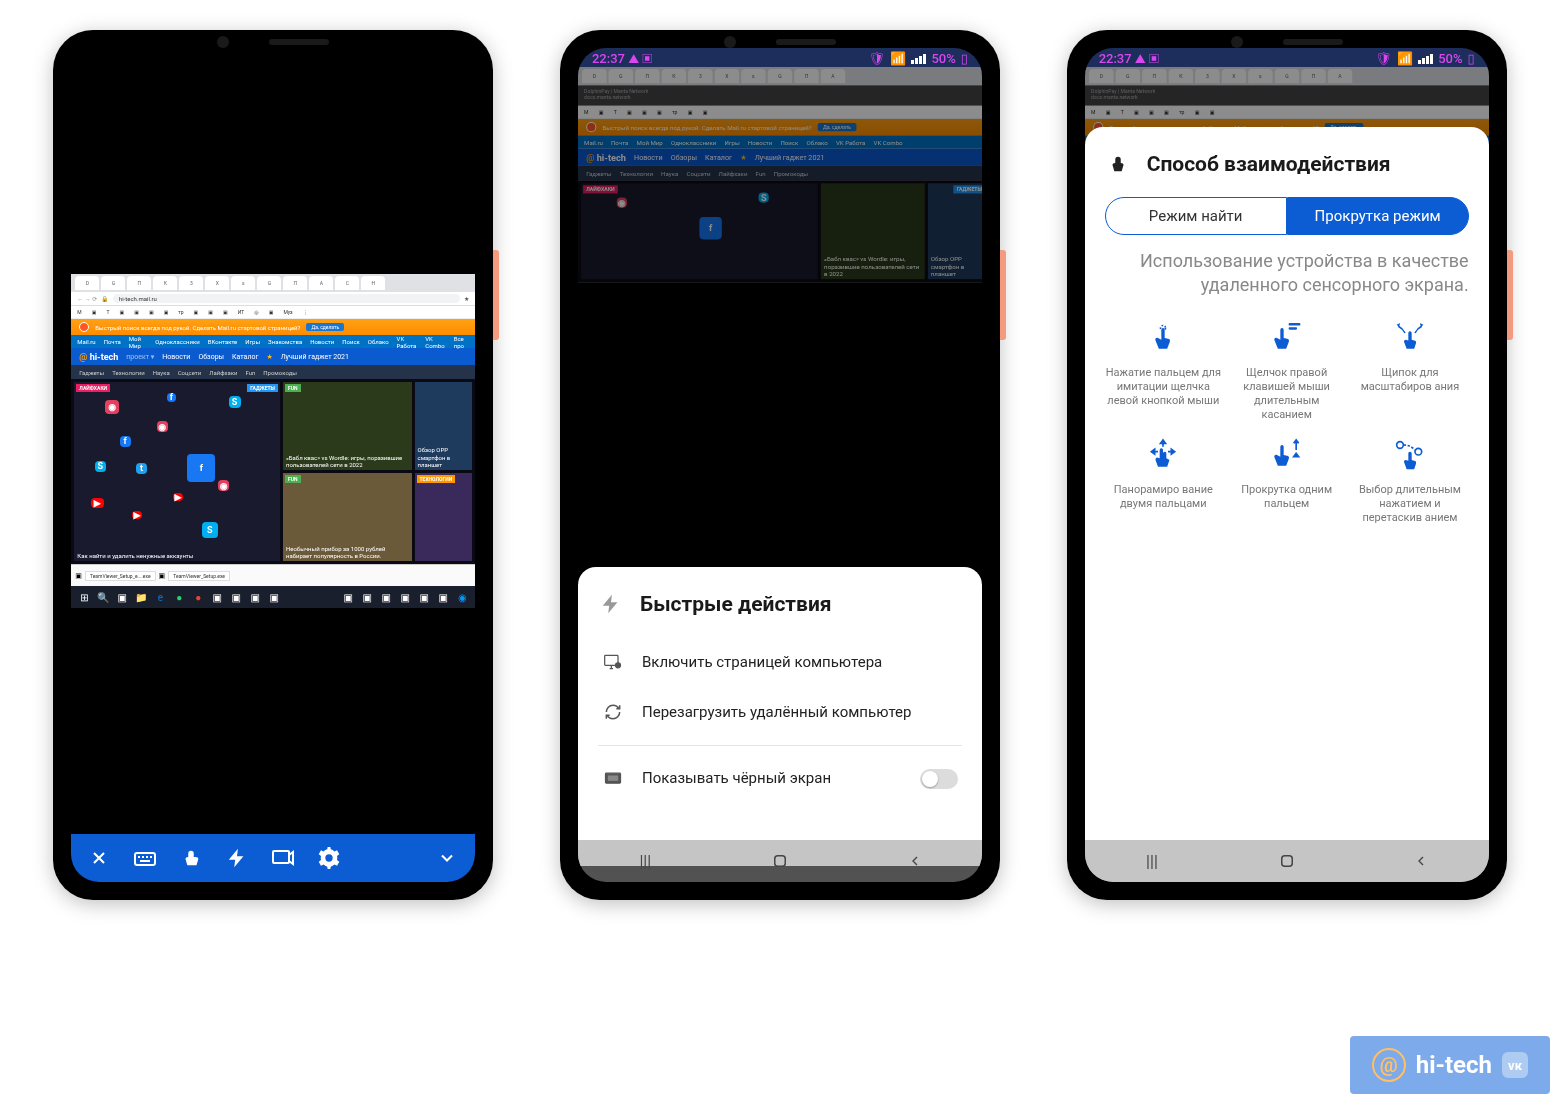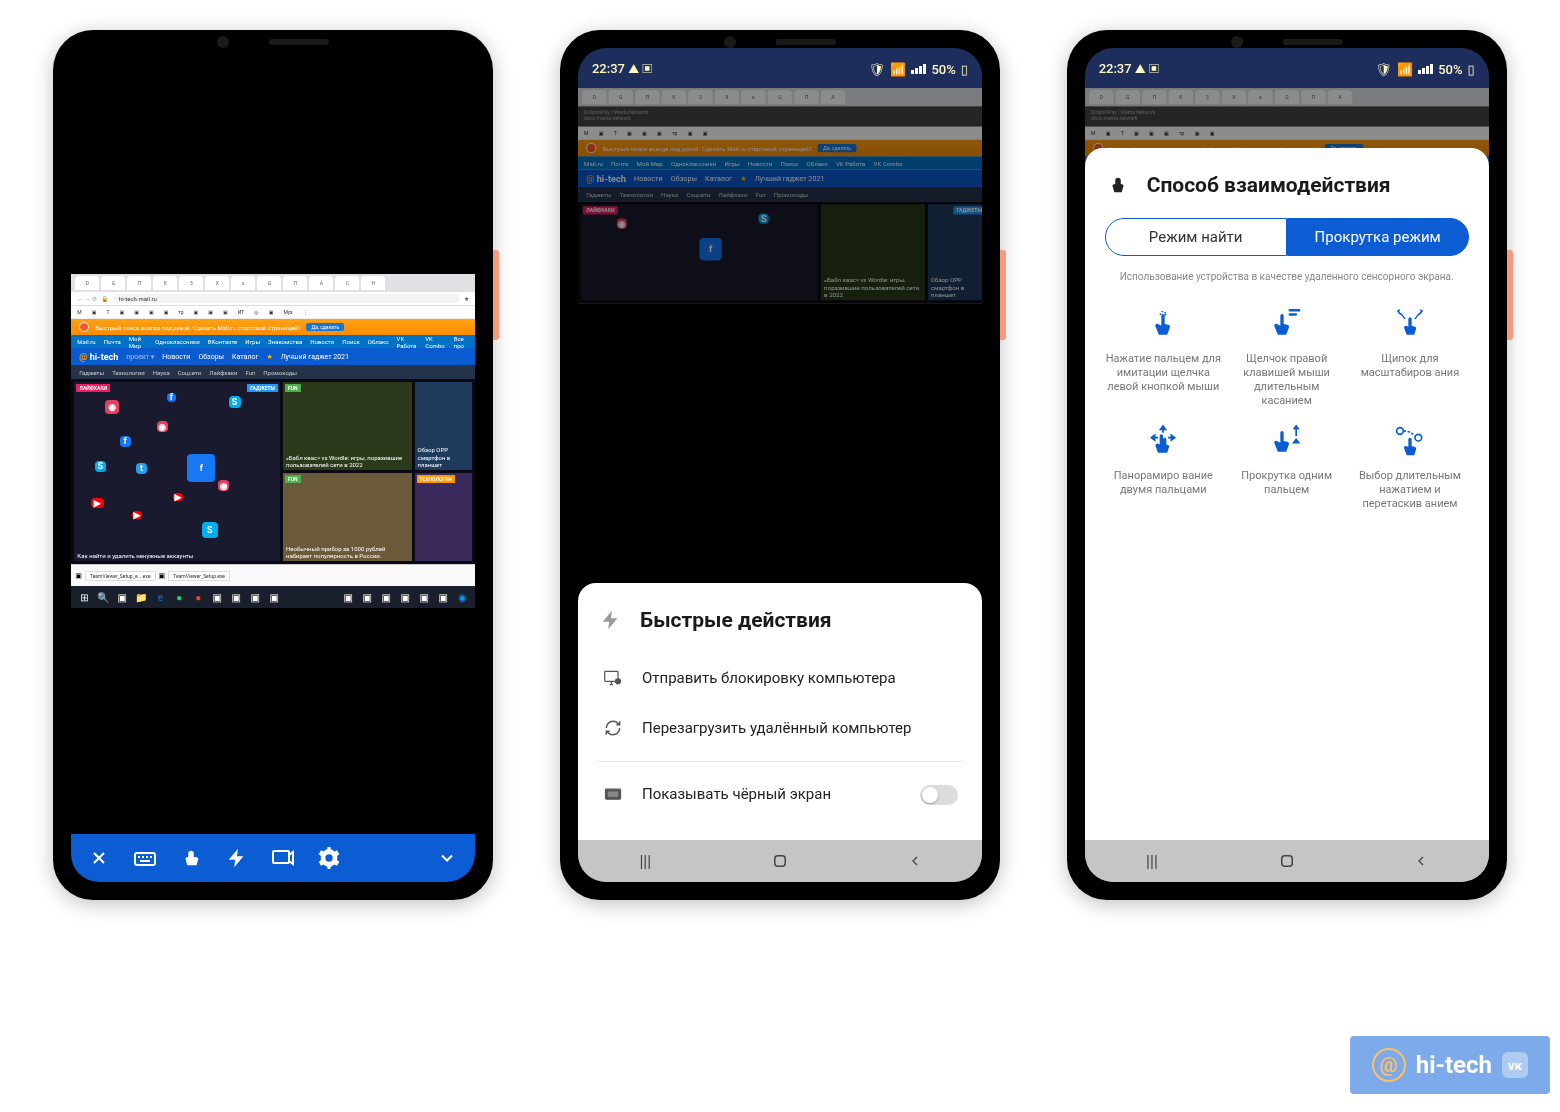--- a/index.html
+++ b/index.html
@@ -56,28 +56,28 @@
   .camera {
     width: 12px; height: 12px; background: #1a1a1a; border-radius: 50%;
   }
   .speaker {
     width: 60px; height: 6px; background: #1a1a1a; border-radius: 3px;
   }
 
   
   .status-bar {
     background: #1d2d5c;
-    color: #fef9c3;
+    color: #d946ef;
     padding: 6px 14px 4px;
     display: flex;
     justify-content: space-between;
     align-items: center;
     font-size: 13px;
     font-weight: 500;
-    height: 40px;
+    height: 19px;
   }
   .status-right { display: flex; gap: 5px; align-items: center; }
   .signal-bars { display: inline-flex; gap: 1px; align-items: flex-end; }
   .signal-bars span { width: 3px; background: #fff; }
   .signal-bars span:nth-child(1){height:4px}
   .signal-bars span:nth-child(2){height:6px}
   .signal-bars span:nth-child(3){height:8px}
   .signal-bars span:nth-child(4){height:10px}
 
   
@@ -232,21 +232,21 @@
     background: #000;
   }
   .bg-ghost {
     position: absolute; top: 0; left: 0; right: 0;
     height: 220px;
     opacity: 0.55;
     overflow: hidden;
   }
   .panel {
     position: absolute;
-    left: 0; right: 0; bottom: 0;
+    left: 0; right: 0; bottom: 16px;
     background: #fff;
     border-radius: 18px 18px 0 0;
     padding: 24px 20px 62px;
   }
   .panel-title-row {
     display: flex; align-items: center; gap: 16px;
     margin-bottom: 20px;
   }
   .panel-title-row h2 {
     font-size: 21px; font-weight: 700; color: #1a1a1a;
@@ -288,21 +288,21 @@
     display: flex; gap: 0; margin: 6px 0 14px;
   }
   .mode-seg {
     flex: 1; padding: 9px 0; text-align: center;
     border: 1.5px solid #0c5cd4; font-size: 15px;
     cursor: pointer;
   }
   .mode-seg.left { border-radius: 22px 0 0 22px; color: #333; background: #fff; }
   .mode-seg.right { border-radius: 0 22px 22px 0; color: #fff; background: #0c5cd4; }
   .mode-desc {
-    text-align: center; color: #888; font-size: 10px;
+    text-align: right; color: #888; font-size: 18px;
     line-height: 1.35; margin-bottom: 18px;
   }
   .gesture-grid {
     display: grid;
     grid-template-columns: repeat(3, 1fr);
     gap: 10px 6px;
   }
   .gesture {
     display: flex; flex-direction: column; align-items: center;
     text-align: center;
@@ -675,21 +675,21 @@
         </div>
 
         <div class="action-row">
           <div class="action-icon">
             <svg width="20" height="20" viewBox="0 0 24 24" fill="none" stroke="#555" stroke-width="1.5">
                 <rect x="2" y="4" width="16" height="12" rx="1"></rect>
                 <path d="M8 20h4M10 16v4"></path>
                 <circle cx="18" cy="16" r="3" fill="#555"></circle>
               </svg>
           </div>
-          <span>Отправить блокировку компьютера</span>
+          <span>Включить страницей компьютера</span>
         </div>
         <div class="action-row">
           <div class="action-icon">
             <svg width="20" height="20" viewBox="0 0 24 24" fill="none" stroke="#555" stroke-width="1.8">
                 <path d="M4 12a8 8 0 018-8 8 8 0 017 4M20 12a8 8 0 01-8 8 8 8 0 01-7-4"></path>
                 <path d="M20 4v4h-4M4 20v-4h4"></path>
               </svg>
           </div>
           <span>Перезагрузить удалённый компьютер</span>
         </div>

